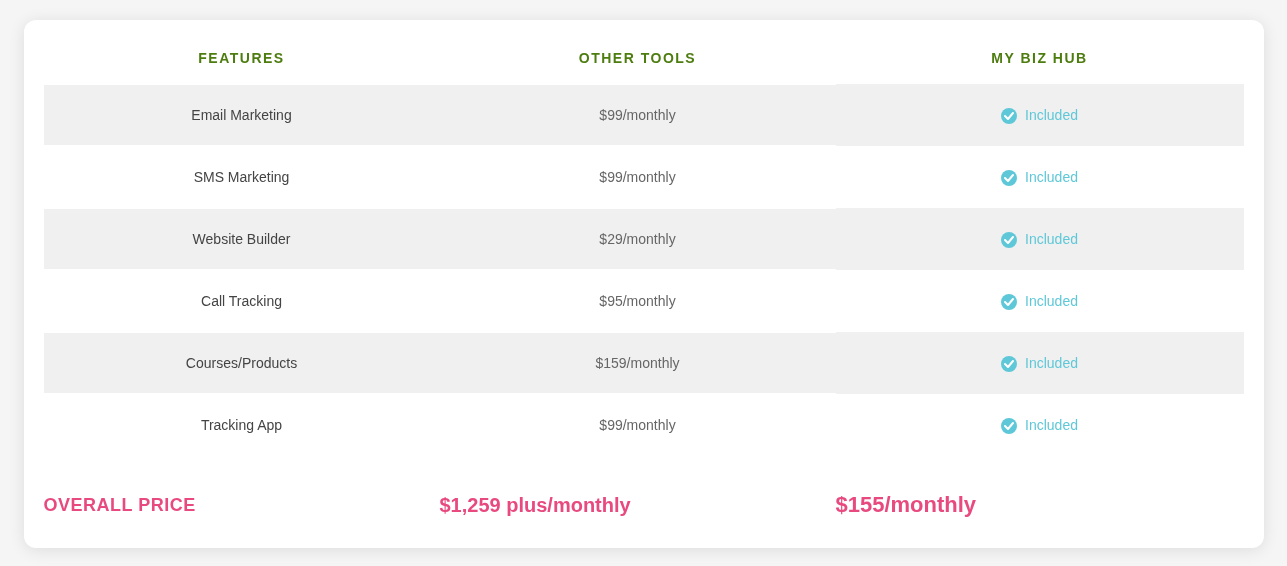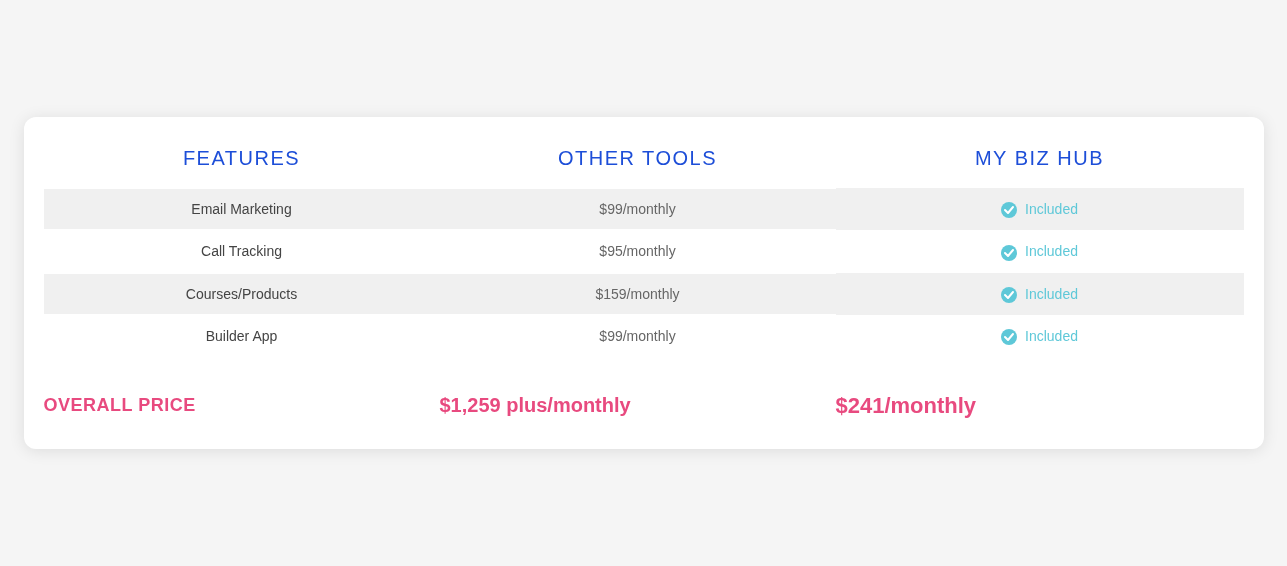--- a/index.html
+++ b/index.html
@@ -20,33 +20,33 @@
       padding: 30px 20px 30px 20px;
     }
     .comparison-table {
       width: 100%;
       border-collapse: separate;
       border-spacing: 0;
     }
     .comparison-table thead tr th {
       text-align: center;
       padding: 0 0 18px 0;
-      font-size: 20px;
-      font-weight: 400;
+      font-size: 14px;
+      font-weight: 700;
       letter-spacing: 1.5px;
       text-transform: uppercase;
-      color: #1d4ed8;
+      color: #4d7c0f;
     }
     .comparison-table tbody tr td {
       text-align: center;
       padding: 0;
       font-size: 14px;
     }
     .comparison-table tbody tr td .cell-inner {
-      padding: 12px 10px;
+      padding: 22px 10px;
       display: block;
     }
     
     .comparison-table tbody tr:nth-child(odd) td.col-features .cell-inner,
     .comparison-table tbody tr:nth-child(odd) td.col-mybiz .cell-inner {
       background: #f0f0f0;
     }
     .comparison-table tbody tr:nth-child(even) td.col-features .cell-inner,
     .comparison-table tbody tr:nth-child(even) td.col-mybiz .cell-inner {
       background: #fff;
@@ -129,20 +129,48 @@
           </td>
           <td class="col-mybiz">
             <div class="cell-inner"><span class="check-icon"><svg width="16" height="16" viewBox="0 0 16 16" style="vertical-align:middle;margin-right:4px">
                   <circle cx="8" cy="8" r="8" fill="#5ec8d8"></circle>
                   <polyline points="4,8 7,11 12,5" fill="none" stroke="white" stroke-width="2" stroke-linecap="round" stroke-linejoin="round"></polyline>
                 </svg></span><span class="included-text">Included</span></div>
           </td>
         </tr>
         <tr>
           <td class="col-features">
+            <div class="cell-inner"><span>SMS Marketing</span></div>
+          </td>
+          <td class="col-other">
+            <div class="cell-inner"><span>$99/monthly</span></div>
+          </td>
+          <td class="col-mybiz">
+            <div class="cell-inner"><span class="check-icon"><svg width="16" height="16" viewBox="0 0 16 16" style="vertical-align:middle;margin-right:4px">
+                  <circle cx="8" cy="8" r="8" fill="#5ec8d8"></circle>
+                  <polyline points="4,8 7,11 12,5" fill="none" stroke="white" stroke-width="2" stroke-linecap="round" stroke-linejoin="round"></polyline>
+                </svg></span><span class="included-text">Included</span></div>
+          </td>
+        </tr>
+        <tr>
+          <td class="col-features">
+            <div class="cell-inner"><span>Website Builder</span></div>
+          </td>
+          <td class="col-other">
+            <div class="cell-inner"><span>$29/monthly</span></div>
+          </td>
+          <td class="col-mybiz">
+            <div class="cell-inner"><span class="check-icon"><svg width="16" height="16" viewBox="0 0 16 16" style="vertical-align:middle;margin-right:4px">
+                  <circle cx="8" cy="8" r="8" fill="#5ec8d8"></circle>
+                  <polyline points="4,8 7,11 12,5" fill="none" stroke="white" stroke-width="2" stroke-linecap="round" stroke-linejoin="round"></polyline>
+                </svg></span><span class="included-text">Included</span></div>
+          </td>
+        </tr>
+        <tr>
+          <td class="col-features">
             <div class="cell-inner"><span>Call Tracking</span></div>
           </td>
           <td class="col-other">
             <div class="cell-inner"><span>$95/monthly</span></div>
           </td>
           <td class="col-mybiz">
             <div class="cell-inner"><span class="check-icon"><svg width="16" height="16" viewBox="0 0 16 16" style="vertical-align:middle;margin-right:4px">
                   <circle cx="8" cy="8" r="8" fill="#5ec8d8"></circle>
                   <polyline points="4,8 7,11 12,5" fill="none" stroke="white" stroke-width="2" stroke-linecap="round" stroke-linejoin="round"></polyline>
                 </svg></span><span class="included-text">Included</span></div>
@@ -157,21 +185,21 @@
           </td>
           <td class="col-mybiz">
             <div class="cell-inner"><span class="check-icon"><svg width="16" height="16" viewBox="0 0 16 16" style="vertical-align:middle;margin-right:4px">
                   <circle cx="8" cy="8" r="8" fill="#5ec8d8"></circle>
                   <polyline points="4,8 7,11 12,5" fill="none" stroke="white" stroke-width="2" stroke-linecap="round" stroke-linejoin="round"></polyline>
                 </svg></span><span class="included-text">Included</span></div>
           </td>
         </tr>
         <tr>
           <td class="col-features">
-            <div class="cell-inner"><span>Builder App</span></div>
+            <div class="cell-inner"><span>Tracking App</span></div>
           </td>
           <td class="col-other">
             <div class="cell-inner"><span>$99/monthly</span></div>
           </td>
           <td class="col-mybiz">
             <div class="cell-inner"><span class="check-icon"><svg width="16" height="16" viewBox="0 0 16 16" style="vertical-align:middle;margin-right:4px">
                   <circle cx="8" cy="8" r="8" fill="#5ec8d8"></circle>
                   <polyline points="4,8 7,11 12,5" fill="none" stroke="white" stroke-width="2" stroke-linecap="round" stroke-linejoin="round"></polyline>
                 </svg></span><span class="included-text">Included</span></div>
           </td>
@@ -184,19 +212,19 @@
             <span class="overall-label">OVERALL PRICE</span>
           </div>
         </td>
         <td class="col-other">
           <div class="cell-inner">
             <span class="overall-price-other">$1,259 plus/monthly</span>
           </div>
         </td>
         <td class="col-mybiz">
           <div class="cell-inner">
-            <span class="overall-price-mybiz">$241/monthly</span>
+            <span class="overall-price-mybiz">$155/monthly</span>
           </div>
         </td>
       </tr>
     </tfoot>
   </table>
 </div>
 
 </body></html>

